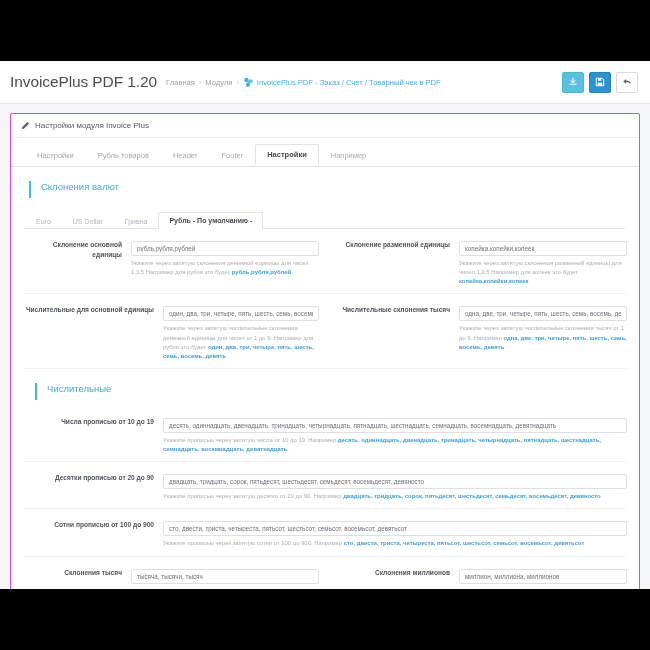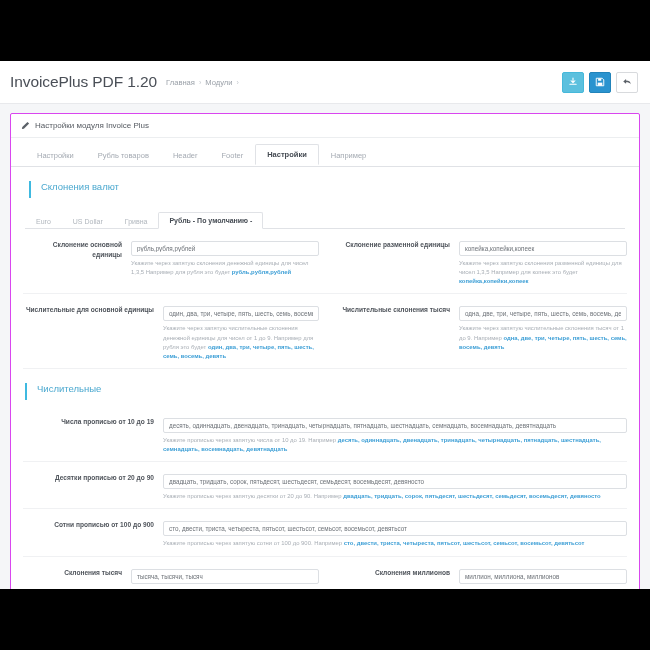--- a/index.html
+++ b/index.html
@@ -279,20 +279,31 @@
   <div class="page">
 
     <div class="topbar">
       <div class="app-title">InvoicePlus PDF 1.20</div>
 
       <div class="breadcrumb">
         <a class="crumb" href="#">Главная</a>
         <span class="crumb-sep">›</span>
         <a class="crumb" href="#">Модули</a>
         <span class="crumb-sep">›</span>
+        <span class="crumb-current">
+          <span class="crumb-icon">
+            <svg viewBox="0 0 16 16" width="11" height="11" xmlns="http://www.w3.org/2000/svg">
+              <circle cx="5" cy="4.2" r="3.2" fill="#3fb0dd"></circle>
+              <circle cx="11.2" cy="6.2" r="2.8" fill="#5cc3e6"></circle>
+              <circle cx="7.2" cy="11.4" r="3.0" fill="#3fb0dd"></circle>
+              <path d="M5 4.2 L11.2 6.2 L7.2 11.4 Z" fill="#4fbbe2"></path>
+            </svg>
+          </span>
+          <span>InvoicePlus PDF - Заказ / Счет / Товарный чек в PDF</span>
+        </span>
       </div>
 
       <div class="hdr-actions">
         <div class="hbtn hbtn-download">
           <span>
             <svg viewBox="0 0 16 16" width="10" height="10" xmlns="http://www.w3.org/2000/svg">
               <path d="M8 1.5 L8 8.5 M5 6 L8 9.2 L11 6" stroke="#ffffff" stroke-width="1.7" fill="none" stroke-linecap="round" stroke-linejoin="round"></path>
               <path d="M3 11.6 L13 11.6" stroke="#ffffff" stroke-width="1.9" stroke-linecap="round"></path>
             </svg>
           </span>
@@ -385,21 +396,21 @@
             <div class="f-label wide">Числительные склонения тысяч</div>
             <div class="f-field">
               <input class="inp" type="text" value="одна, две, три, четыре, пять, шесть, семь, восемь, девять" style="">
               <div class="help">
                 <span>Укажите через запятую числительные склонения тысяч от 1 до 9. Например </span><b>одна, две, три, четыре, пять, шесть, семь, восемь, девять</b>
               </div>
             </div>
           </div>
         </div>
 
-        <div class="section-title" style="margin-left:2px;">
+        <div class="section-title" style="margin-left:12px;">
           <span class="section-bar"></span>
           <span class="section-text">Числительные</span>
         </div>
 
         <div style="height:6px;"></div>
 
         <div class="form-row">
           <div class="full">
             <div class="f-label narrow">Числа прописью от 10 до 19</div>
             <div class="f-field">

